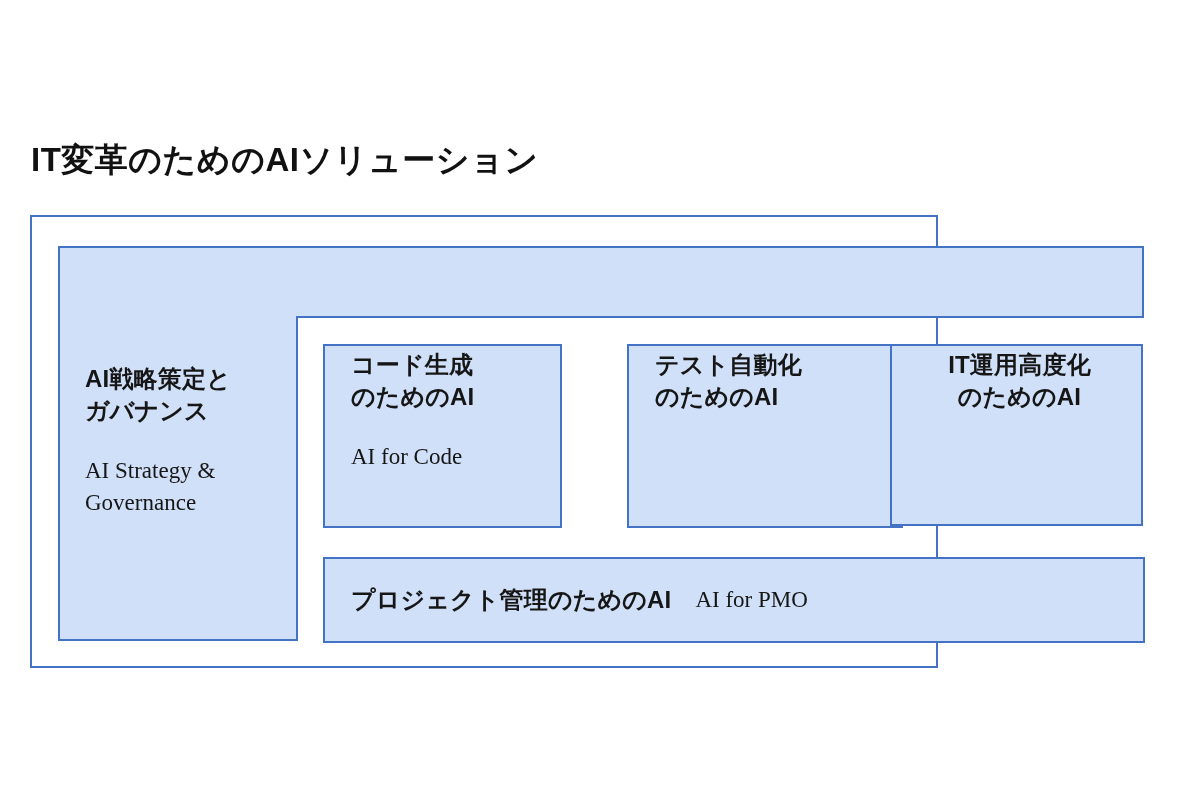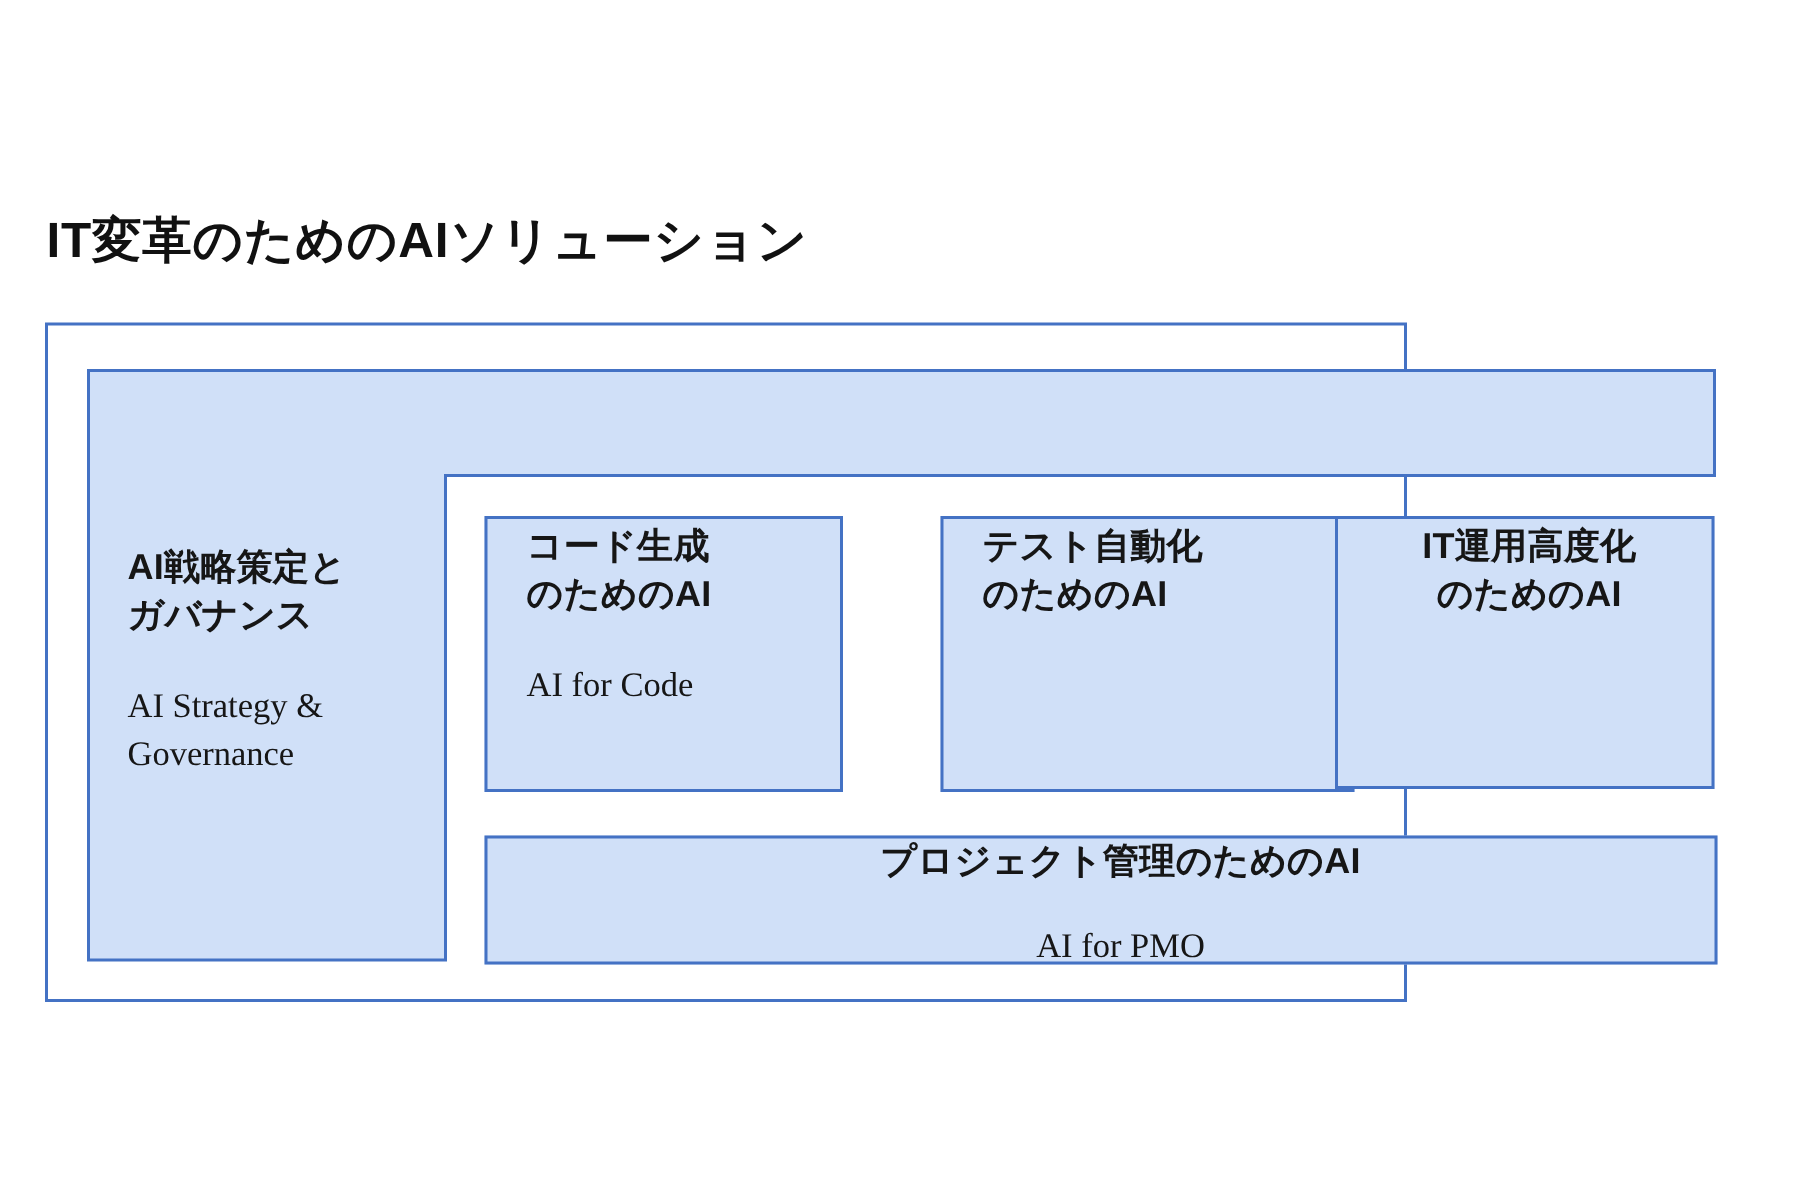--- a/index.html
+++ b/index.html
@@ -72,21 +72,21 @@
     border: 2px solid #4472c4;
     box-sizing: border-box;
     padding: 3px 20px 0 26px;
   }
   .card-code    { left: 291px; top: 127px; width: 239px; height: 184px; }
   .card-testing { left: 555px; top: 127px; width: 276px; height: 184px; margin-left: 40px; }
   .card-itops   { left: 858px; top: 127px; width: 253px; height: 182px; text-align: center; }
   .card-pmo {
     left: 291px; top: 340px; width: 822px; height: 86px;
     display: flex;
-    flex-direction: column;
+    flex-direction: row;
     align-items: center;
     gap: 24px;
     padding: 0 0 0 26px;
   }
   .card-pmo .heading, .card-pmo .subtitle { margin: 0; white-space: nowrap; }
 </style>
 </head>
 <body>
 
 <div class="canvas">

